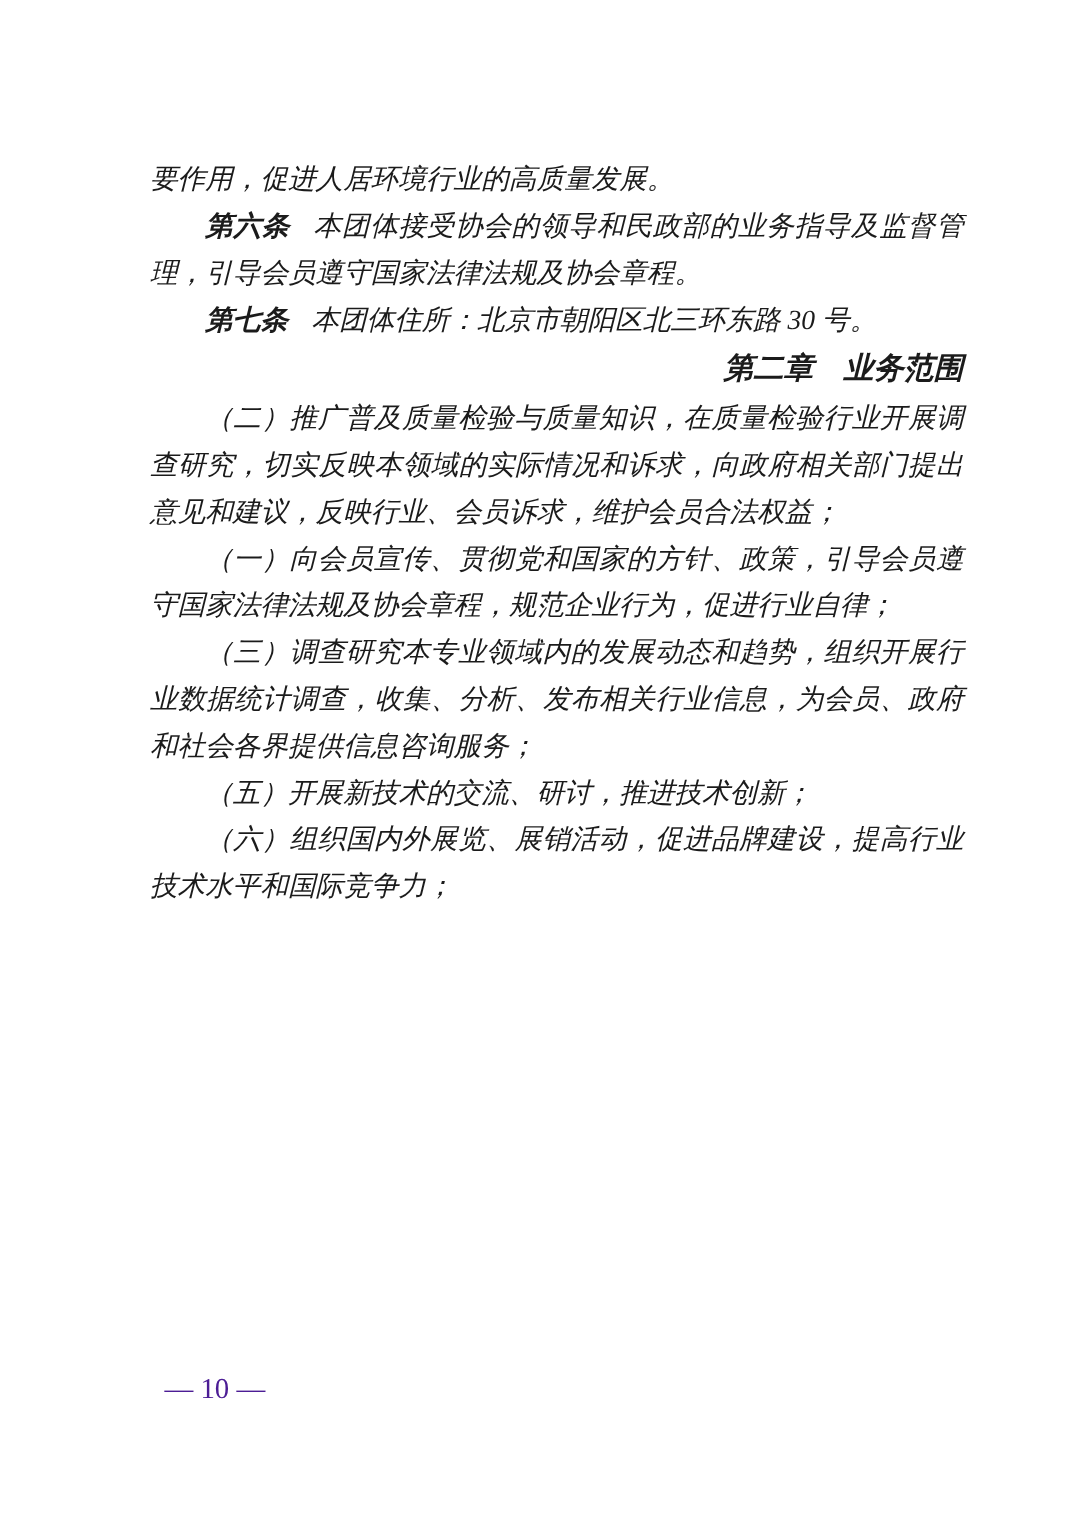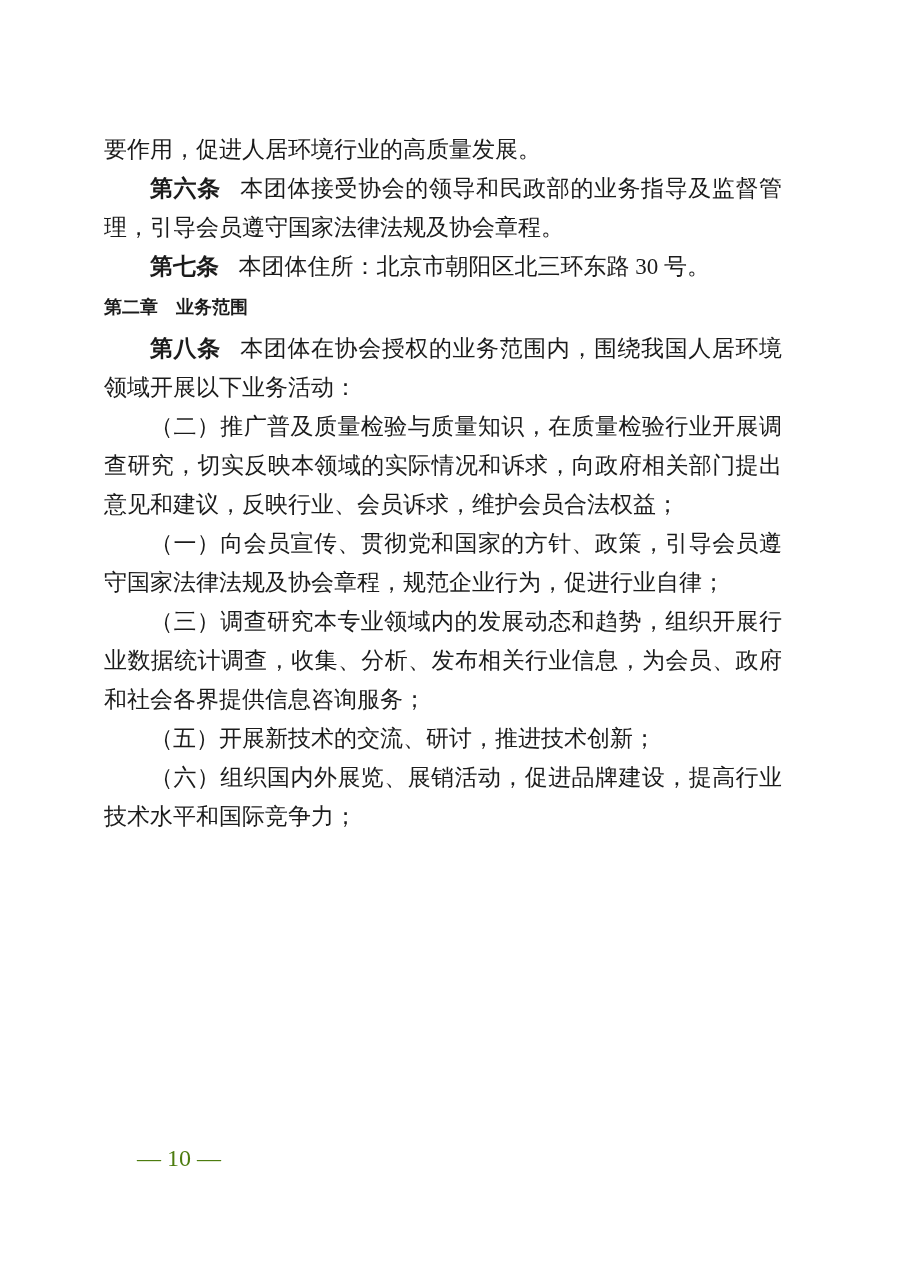--- a/index.html
+++ b/index.html
@@ -11,69 +11,69 @@
     position: relative;
     width: 900px;
     height: 1273px;
     background: #ffffff;
     overflow: hidden;
     font-family: "Liberation Serif", "DejaVu Serif", serif;
     color: #1b1b1b;
   }
   .content {
     position: absolute;
-    left: 104px;
+    left: 125px;
     top: 130px;
     width: 678px;
     font-size: 23px;
     line-height: 39px;
     text-align: justify;
     text-justify: inter-character;
+    font-style: italic;
   }
   .para {
     margin: 0;
     text-indent: 2em;
   }
   .para.no-indent {
     text-indent: 0;
   }
   .article-label {
     font-weight: bold;
     margin-right: 0.85em;
   }
   .chapter-heading {
-    text-align: left;
+    text-align: right;
     text-indent: 0;
     font-family: "Liberation Sans", "DejaVu Sans", sans-serif;
     font-weight: bold;
-    font-size: 18px;
+    font-size: 25px;
     line-height: 39px;
     margin: 2px 0 2px 0;
   }
   .page-number {
     position: absolute;
     left: 137px;
     top: 1143px;
     font-size: 24px;
     line-height: 30px;
     font-family: "Liberation Serif", "DejaVu Serif", serif;
-    color: #4d7c0f;
+    color: #4c1d95;
     white-space: pre;
   }
 </style>
 </head>
 <body>
 
 <div class="page">
   <div class="content" id="document-content">
       <p class="para no-indent">要作用，促进人居环境行业的高质量发展。</p>
       <p class="para"><span class="article-label">第六条</span><span>本团体接受协会的领导和民政部的业务指导及监督管理，引导会员遵守国家法律法规及协会章程。</span></p>
       <p class="para"><span class="article-label">第七条</span><span>本团体住所：北京市朝阳区北三环东路 30 号。</span></p>
       <div class="chapter-heading">第二章　业务范围</div>
-      <p class="para"><span class="article-label">第八条</span><span>本团体在协会授权的业务范围内，围绕我国人居环境领域开展以下业务活动：</span></p>
       <p class="para">（二）推广普及质量检验与质量知识，在质量检验行业开展调查研究，切实反映本领域的实际情况和诉求，向政府相关部门提出意见和建议，反映行业、会员诉求，维护会员合法权益；</p>
       <p class="para">（一）向会员宣传、贯彻党和国家的方针、政策，引导会员遵守国家法律法规及协会章程，规范企业行为，促进行业自律；</p>
       <p class="para">（三）调查研究本专业领域内的发展动态和趋势，组织开展行业数据统计调查，收集、分析、发布相关行业信息，为会员、政府和社会各界提供信息咨询服务；</p>
       <p class="para">（五）开展新技术的交流、研讨，推进技术创新；</p>
       <p class="para">（六）组织国内外展览、展销活动，促进品牌建设，提高行业技术水平和国际竞争力；</p>
     </div>
   <div class="page-number">— 10 —</div>
 </div>
 
 </body></html>

